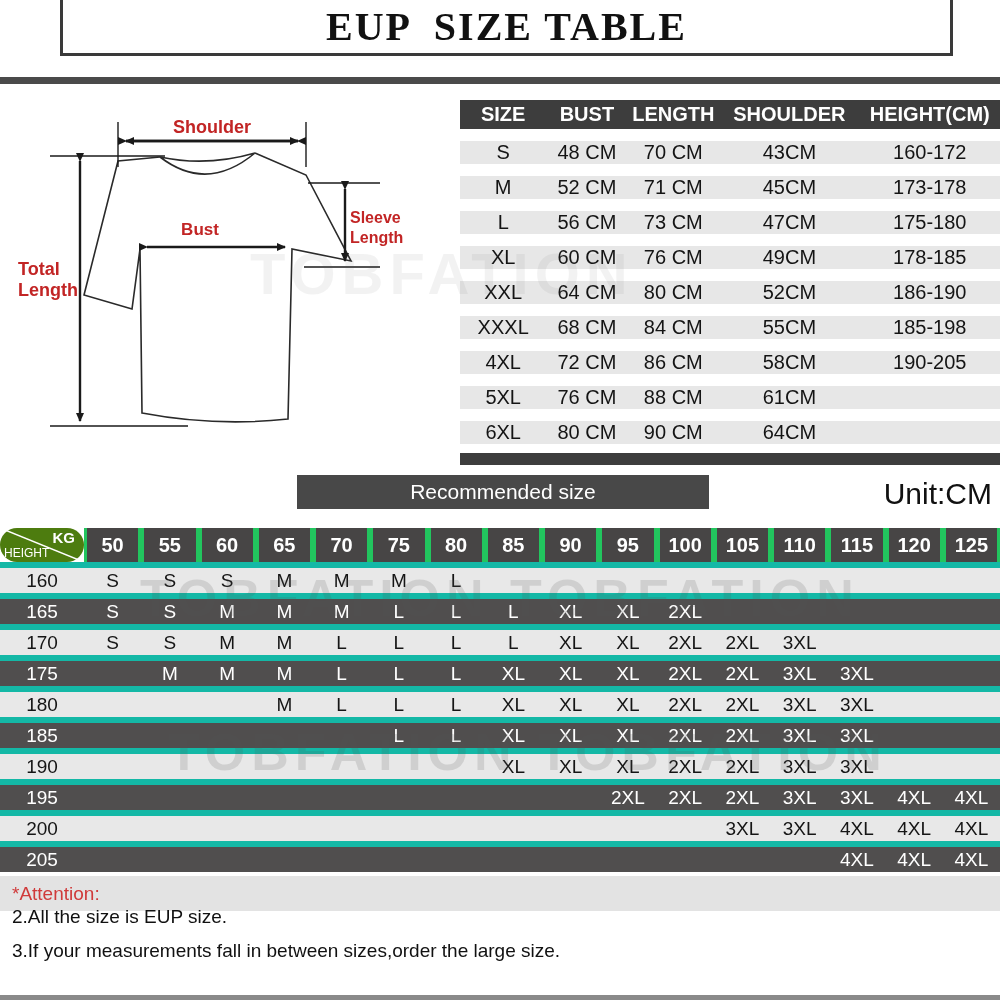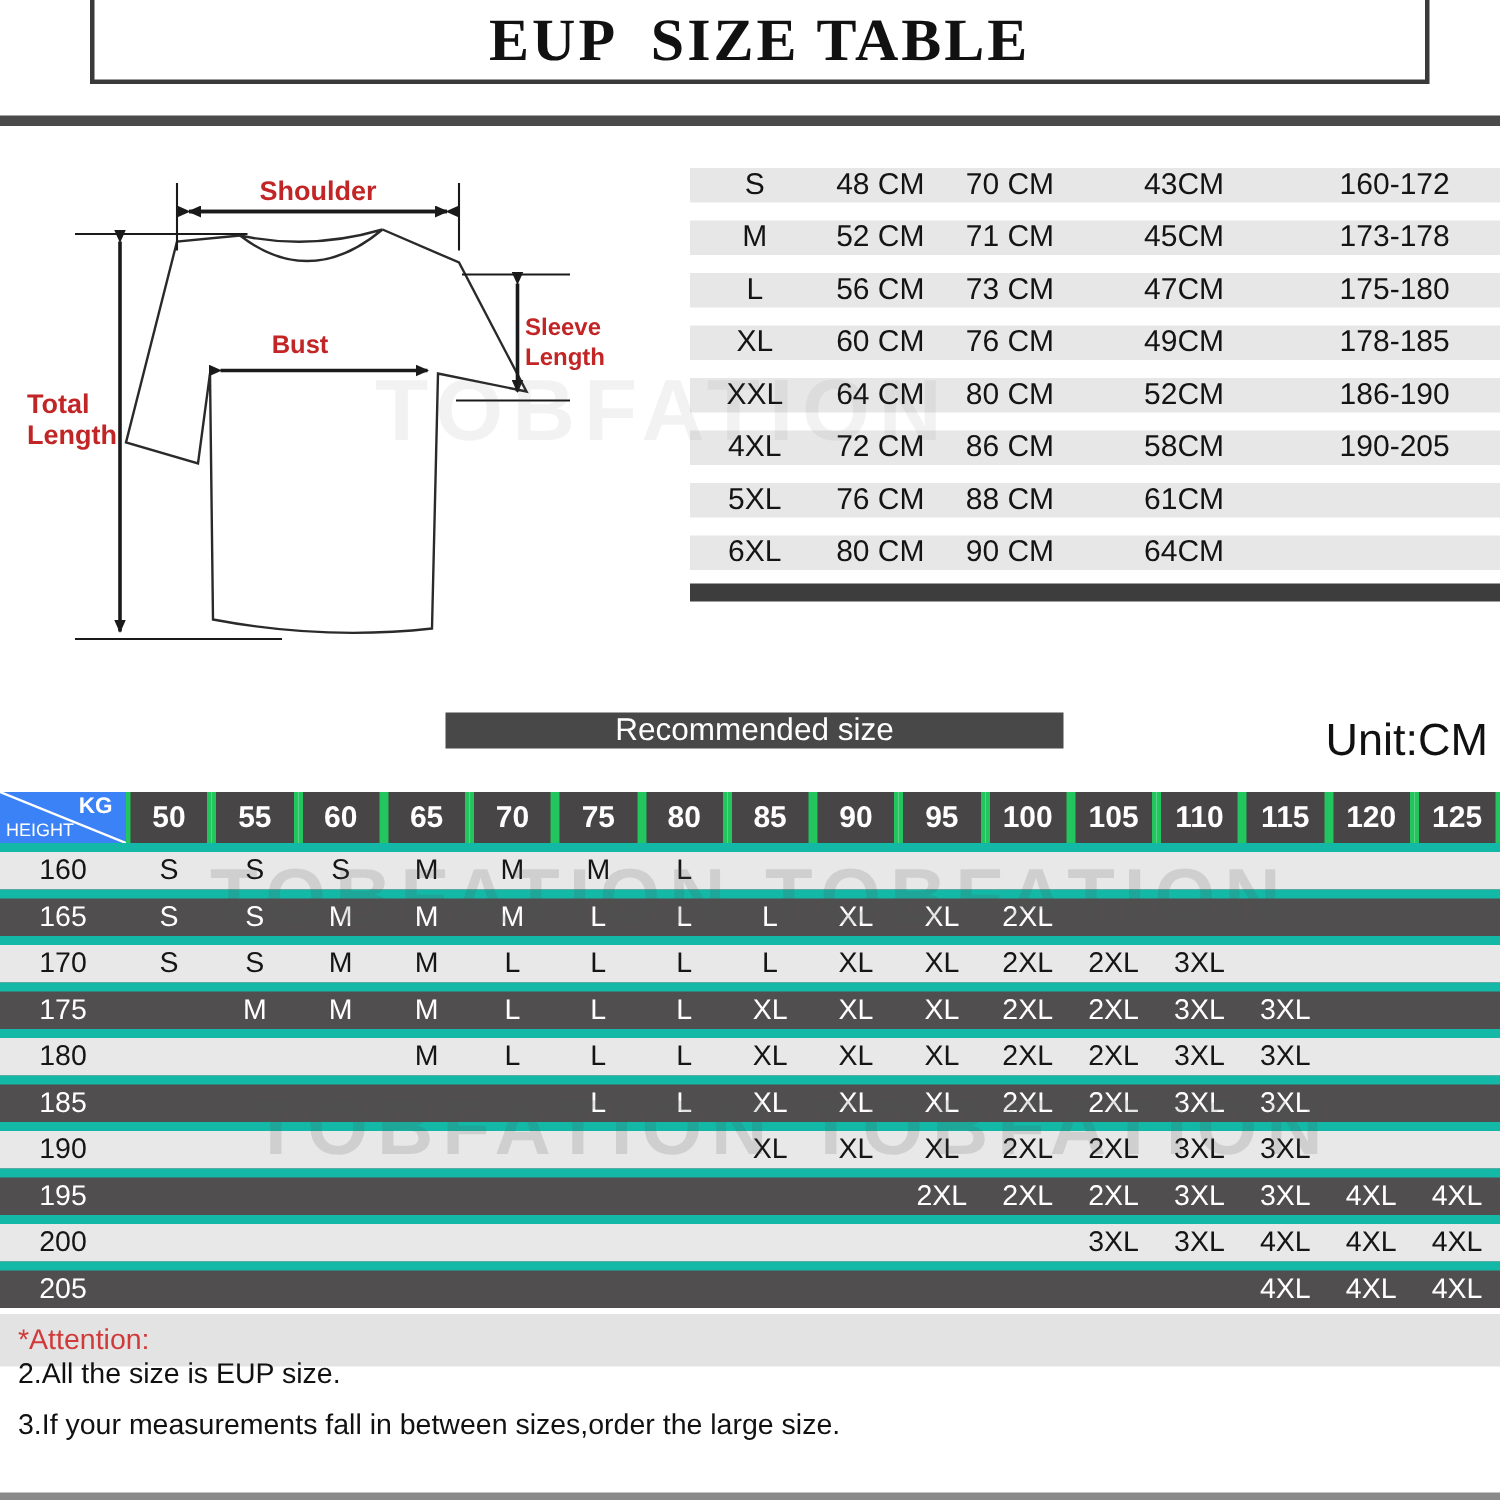--- a/index.html
+++ b/index.html
@@ -37,30 +37,30 @@
 
   
   .size-table { left:460px; top:100px; width:540px; }
   .st-grid { display:grid; grid-template-columns:16% 15% 17% 26% 26%; text-align:center; align-items:center; }
   .st-header { background:#3d3d3d; color:#fff; height:29px; font-weight:bold; font-size:20px; }
   .st-row { height:23px; margin-top:12px; background:#e7e7e7; font-size:20px; color:#141414; }
   .st-bottom-bar { margin-top:9px; height:12px; background:#3d3d3d; }
 
   
   .recommend-bar {
-    left:297px; top:475px; width:412px; height:24px; background:#484848;
+    left:297px; top:475px; width:412px; height:34px; background:#484848;
     color:#fff; font-size:21px; display:flex; align-items:center; justify-content:center;
   }
   .unit-label { right:8px; top:477px; font-size:30px; color:#111; }
 
   
   .matrix { left:0; top:528px; width:1000px; }
   .m-grid { display:grid; grid-template-columns:84px repeat(16, 1fr); }
   .matrix-header { height:34px; }
-  .mh-corner { position:relative; background:#3b82f6; color:#fff; }
+  .mh-corner { position:relative; background:#4d7c0f; color:#fff;border-radius:17px; }
   .mh-corner svg { position:absolute; left:0; top:0; width:100%; height:100%; }
   .corner-kg { position:absolute; top:1px; right:9px; font-size:15px; font-weight:bold; }
   .corner-height { position:absolute; bottom:2px; left:4px; font-size:12px; }
   .mh-cell { height:100%; background:#22c55e; }
   .mh-cell .inner {
     margin:0 3px; height:100%; background:#474545; color:#fff;
     font-weight:bold; font-size:20px; display:flex; align-items:center; justify-content:center;
   }
   .m-row { height:31px; border-top:6px solid #14b8a6; box-sizing:border-box;
            text-align:center; align-items:center; font-size:19px; }
@@ -115,20 +115,27 @@
   <line x1="345" y1="94" x2="345" y2="166" stroke="#1a1a1a" stroke-width="2.4" marker-start="url(#ah)" marker-end="url(#ah)"></line>
   <text x="350" y="128" font-size="16">Sleeve</text>
   <text x="350" y="148" font-size="16">Length</text>
 </svg>
 
 <div class="abs watermark wm1">TOBFATION</div>
 <div class="abs watermark wm2">TOBFATION TOBFATION</div>
 <div class="abs watermark wm3">TOBFATION TOBFATION</div>
 
 <div class="abs size-table">
+  <div class="st-grid st-header">
+      <div class="st-hcell">SIZE</div>
+      <div class="st-hcell">BUST</div>
+      <div class="st-hcell">LENGTH</div>
+      <div class="st-hcell">SHOULDER</div>
+      <div class="st-hcell">HEIGHT(CM)</div>
+    </div>
   <div>
       <div class="st-grid st-row">
         <div class="st-cell">S</div>
         <div class="st-cell">48 CM</div>
         <div class="st-cell">70 CM</div>
         <div class="st-cell">43CM</div>
         <div class="st-cell">160-172</div>
       </div>
       <div class="st-grid st-row">
         <div class="st-cell">M</div>
@@ -150,20 +157,27 @@
         <div class="st-cell">76 CM</div>
         <div class="st-cell">49CM</div>
         <div class="st-cell">178-185</div>
       </div>
       <div class="st-grid st-row">
         <div class="st-cell">XXL</div>
         <div class="st-cell">64 CM</div>
         <div class="st-cell">80 CM</div>
         <div class="st-cell">52CM</div>
         <div class="st-cell">186-190</div>
+      </div>
+      <div class="st-grid st-row">
+        <div class="st-cell">XXXL</div>
+        <div class="st-cell">68 CM</div>
+        <div class="st-cell">84 CM</div>
+        <div class="st-cell">55CM</div>
+        <div class="st-cell">185-198</div>
       </div>
       <div class="st-grid st-row">
         <div class="st-cell">4XL</div>
         <div class="st-cell">72 CM</div>
         <div class="st-cell">86 CM</div>
         <div class="st-cell">58CM</div>
         <div class="st-cell">190-205</div>
       </div>
       <div class="st-grid st-row">
         <div class="st-cell">5XL</div>

